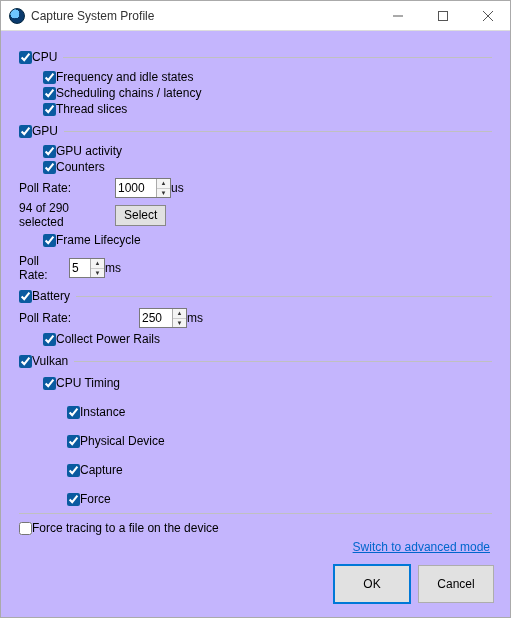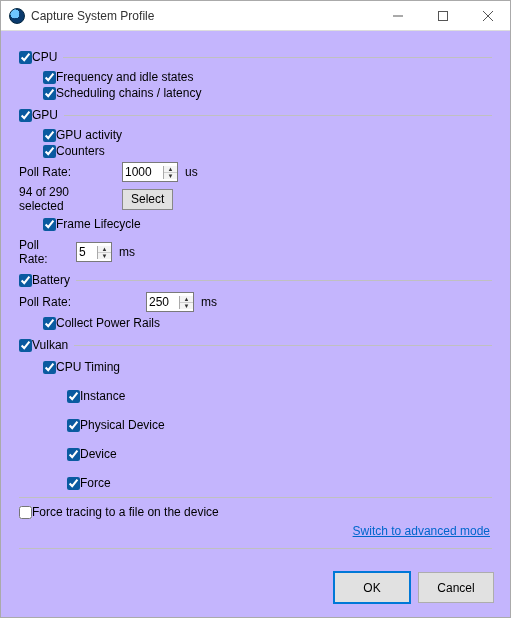--- a/index.html
+++ b/index.html
@@ -71,32 +71,31 @@
     width: 13px; height: 13px;
     margin: 0;
     accent-color: #0a5aa0;
   }
   .indent-1 { margin-left: 24px; }
   .indent-2 { margin-left: 48px; margin-top: 13px; }
   .group-body { margin: 4px 0 6px 0; }
   .row {
     display: flex;
     align-items: center;
-    gap: 7px;
+    gap: 0;
     margin: 3px 0;
   }
   .label-col {
     width: 96px;
   }
   .spinner {
     display: inline-flex;
     border: 1px solid #7a7a7a;
     background: #fff;
     height: 20px;
-    align-items: center;
   }
   .spinner input {
     border: none;
     width: 32px;
     height: 18px;
     padding: 0 2px;
     font: inherit;
     outline: none;
     text-align: left;
   }
@@ -140,21 +139,21 @@
     cursor: pointer;
   }
   .button-bar {
     display: flex;
     justify-content: flex-end;
     gap: 8px;
     padding: 12px 16px 14px 16px;
   }
   .btn {
     min-width: 76px;
-    height: 31px;
+    height: 38px;
     font: inherit;
     border: 1px solid #adadad;
     background: #e1e1e1;
   }
   .btn.default {
     border: 1px solid #0078d7;
     outline: 1px solid #0078d7;
   }
 </style>
 </head>
@@ -192,20 +191,24 @@
       <div class="line"></div>
     </div>
     <div class="group-body">
       <label class="chk indent-1">
         <input type="checkbox" checked="" style="">
         <span>Frequency and idle states</span>
       </label>
       <label class="chk indent-1">
         <input type="checkbox" checked="" style="">
         <span>Scheduling chains / latency</span>
+      </label>
+      <label class="chk indent-1">
+        <input type="checkbox" checked="" style="">
+        <span>Thread slices</span>
       </label>
     </div>
 
     <div class="section-header">
       <label class="chk">
         <input type="checkbox" checked="" style="">
         <span>GPU</span>
       </label>
       <div class="line"></div>
     </div>
@@ -293,21 +296,21 @@
       <label class="chk indent-2">
         <input type="checkbox" checked="" style="">
         <span>Instance</span>
       </label>
       <label class="chk indent-2">
         <input type="checkbox" checked="" style="">
         <span>Physical Device</span>
       </label>
       <label class="chk indent-2">
         <input type="checkbox" checked="" style="">
-        <span>Device</span>
+        <span>Capture</span>
       </label>
       <label class="chk indent-2">
         <input type="checkbox" checked="" style="">
         <span>Force</span>
       </label>
     </div>
 
     <div class="hr"></div>
 
     <label class="chk">

